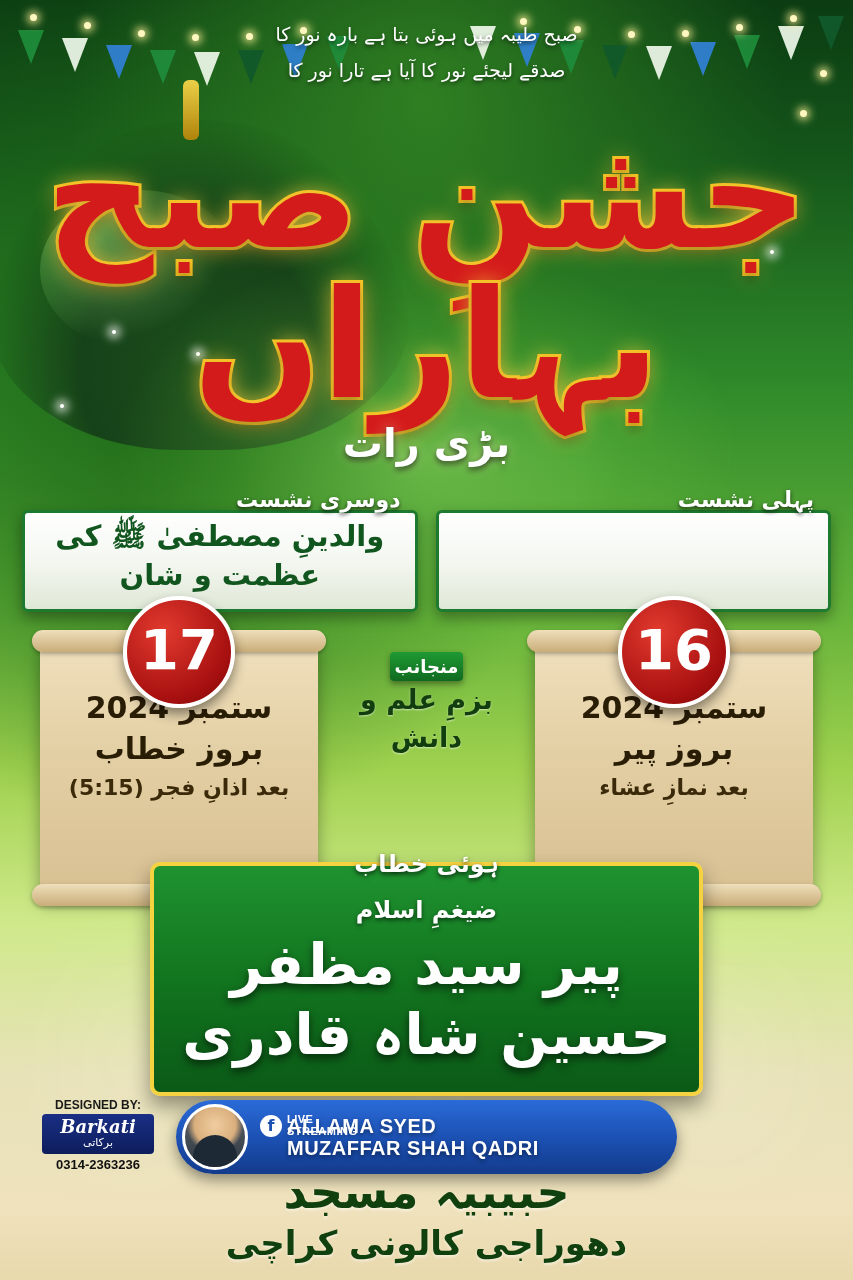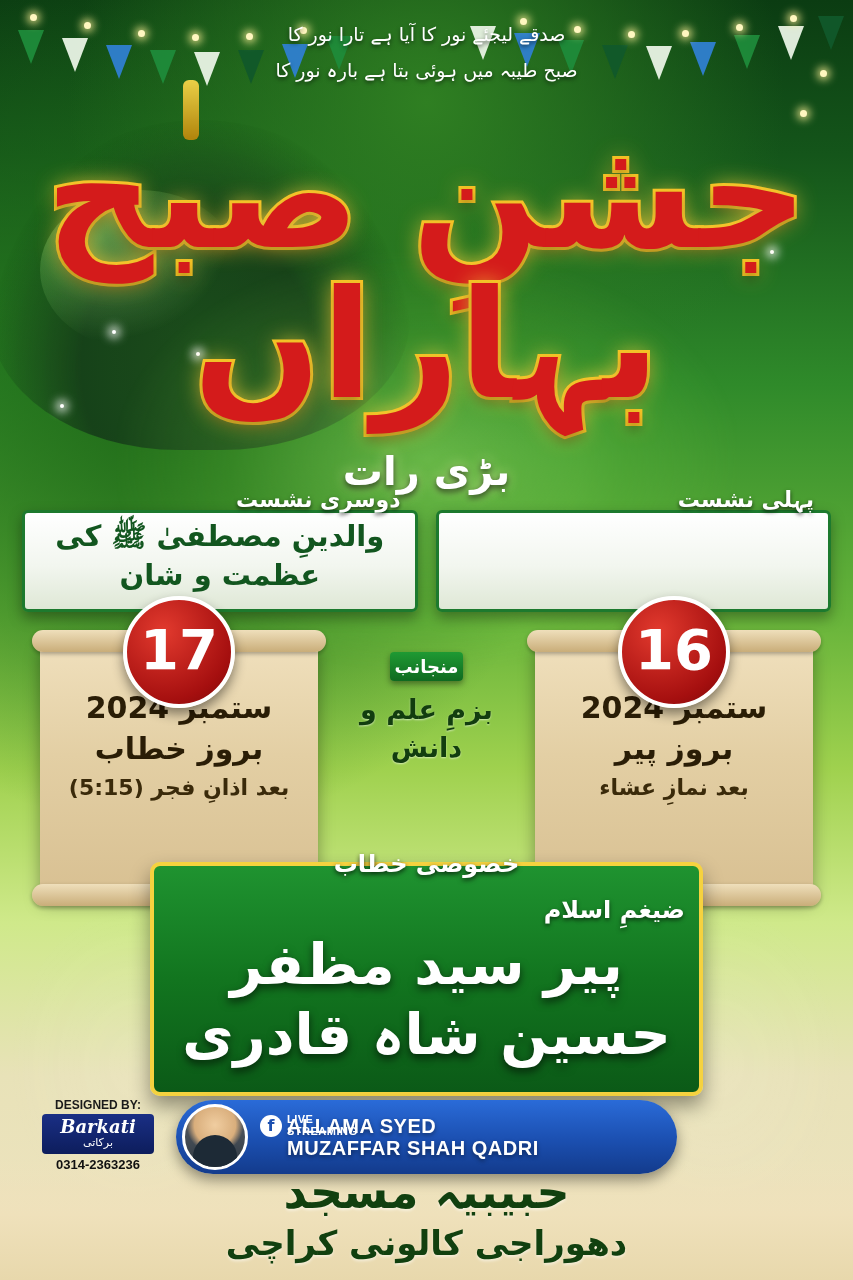--- a/index.html
+++ b/index.html
@@ -154,21 +154,21 @@
     line-height: 1;
     color: #d41b1b;
     -webkit-text-stroke: 6px #f7c323;
     paint-order: stroke fill;
     text-shadow:
       0 0 22px rgba(255,210,60,.85),
       0 6px 12px rgba(0,0,0,.45);
     letter-spacing: -6px;
   }
   .title-sub {
-    margin-top: 28px;
+    margin-top: 0;
     font-family: "DejaVu Sans", sans-serif;
     font-size: 40px;
     font-weight: bold;
     color: #ffffff;
     text-shadow: 0 3px 6px rgba(0,0,0,.65), 0 0 14px rgba(255,255,180,.6);
     letter-spacing: 2px;
   }
 
   
   .sessions {
@@ -289,21 +289,20 @@
     background: linear-gradient(180deg, #1f9a33, #0f6a20);
     color: #ffffff;
     font-family: "DejaVu Sans", sans-serif;
     font-size: 18px;
     font-weight: bold;
     padding: 4px 4px;
     border-radius: 4px;
     box-shadow: 0 3px 6px rgba(0,0,0,.4);
   }
   .center-text {
-    margin-top: 10px;
     font-family: "DejaVu Sans", sans-serif;
     font-size: 27px;
     font-weight: bold;
     color: #123d0f;
     line-height: 1.4;
     text-shadow: 0 1px 2px rgba(255,255,255,.55);
     text-align: center;
   }
 
   
@@ -331,21 +330,20 @@
     font-weight: bold;
     text-shadow: 0 2px 5px rgba(0,0,0,.75);
     white-space: nowrap;
   }
   .speaker-title {
     font-family: "DejaVu Sans", sans-serif;
     font-size: 24px;
     font-weight: bold;
     color: #ffffff;
     text-shadow: 0 2px 4px rgba(0,0,0,.6);
-    text-align: right;
   }
   .speaker-name {
     margin-top: 6px;
     font-family: "DejaVu Sans", sans-serif;
     font-size: 56px;
     font-weight: bold;
     color: #ffffff;
     line-height: 1.25;
     text-shadow: 0 4px 9px rgba(0,0,0,.6);
   }
@@ -537,22 +535,22 @@
     <div class="bulb" style="left:790px; top:15px;"></div>
     <div class="bulb" style="left:820px; top:70px;"></div>
     <div class="bulb" style="left:800px; top:110px;"></div>
     <div class="sparkle" style="left:112px; top:330px;"></div>
     <div class="sparkle" style="left:196px; top:352px;"></div>
     <div class="sparkle" style="left:60px;  top:404px;"></div>
     <div class="sparkle" style="left:770px; top:250px;"></div>
   </div>
 
   <div class="couplet">
+    <div>صبح طیبہ میں ہوئی بتا ہے بارہ نور کا</div>
     <div>صدقے لیجئے نور کا آیا ہے تارا نور کا</div>
-    <div>صبح طیبہ میں ہوئی بتا ہے بارہ نور کا</div>
   </div>
 
   <div class="title-wrap">
     <div class="title-main">جشنِ صبح بہاراں</div>
     <div class="title-sub">بڑی رات</div>
   </div>
 
   <div class="sessions">
     <div class="session">
       <div class="session-tag">پہلی نشست</div>
@@ -578,21 +576,21 @@
 
     <div class="scroll-card">
       <div class="day-badge">17</div>
       <div class="date-line">ستمبر 2024</div>
       <div class="date-line">بروز خطاب</div>
       <div class="date-sub">بعد اذانِ فجر (5:15)</div>
     </div>
   </div>
 
   <div class="speaker-panel">
-    <div class="speaker-head">خصوصی خطاب</div>
+    <div class="speaker-head">ہوئی خطاب</div>
     <div class="speaker-title">ضیغمِ اسلام</div>
     <div class="speaker-name">پیر سید مظفر حسین شاہ قادری</div>
   </div>
 
   <div class="designer">
     <div class="designer-label">DESIGNED BY:</div>
     <div class="designer-logo">
       <div class="name">Barkati</div>
       <div class="ar">برکاتی</div>
     </div>

